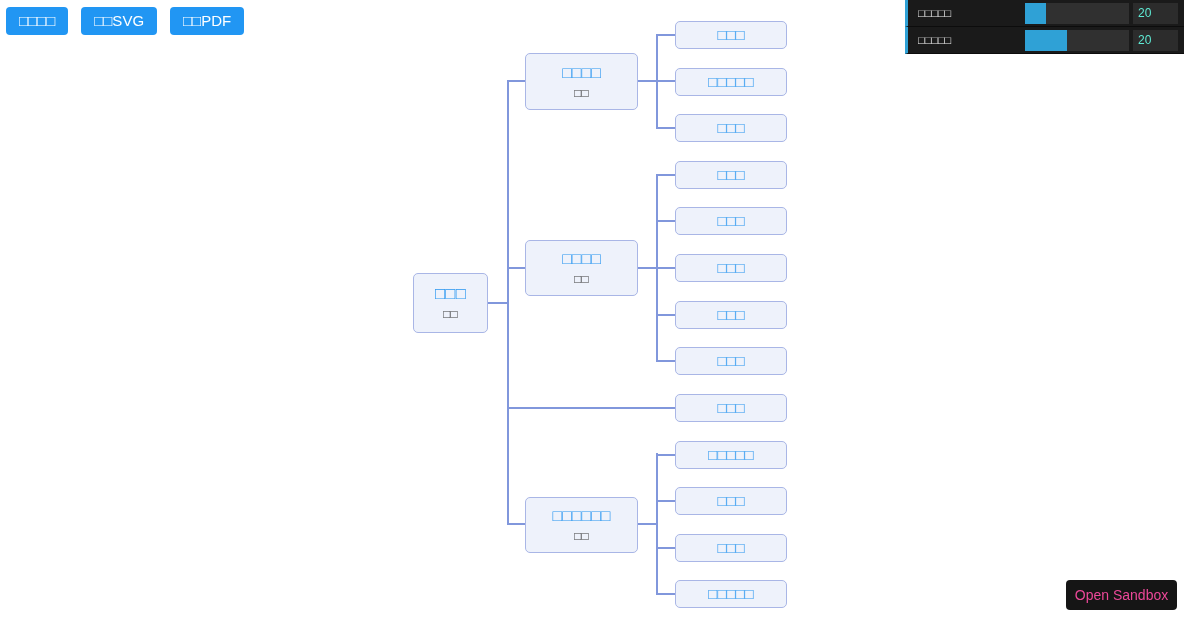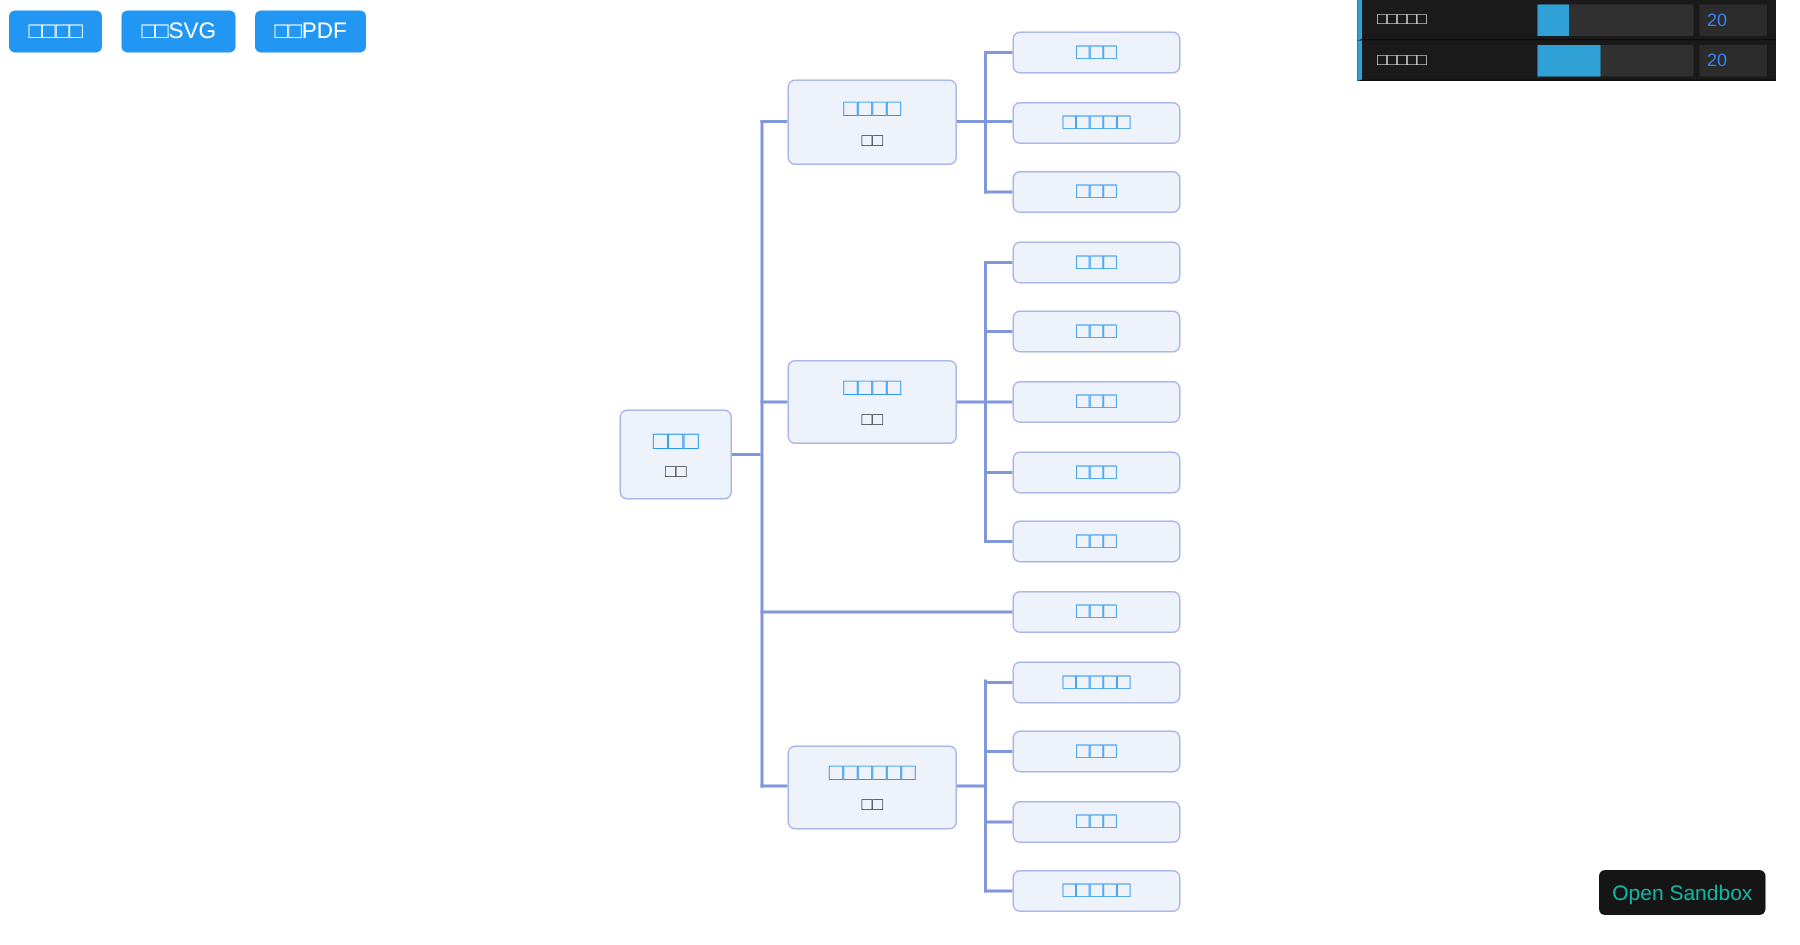--- a/index.html
+++ b/index.html
@@ -81,34 +81,34 @@
   }
   .gui-slider-fill {
     position: absolute; left: 0; top: 0; bottom: 0;
     background: #2FA1D6;
   }
   .gui-number {
     width: 45px;
     height: 21px;
     margin-left: 4px;
     background: #2c2c2c;
-    color: #3b82f6;
+    color: #5eead4;
     font-size: 12px;
     line-height: 21px;
     padding-left: 5px;
     cursor: text;
   }
 
   
   .sandbox-btn {
     position: absolute;
     left: 1066px; top: 580px;
     width: 111px; height: 30px;
     background: #151515;
-    color: #14b8a6;
+    color: #ec4899;
     border: none;
     border-radius: 4px;
     font-size: 14px;
     font-family: "Liberation Sans", "DejaVu Sans", sans-serif;
     cursor: pointer;
   }
 </style>
 </head>
 <body>
 

